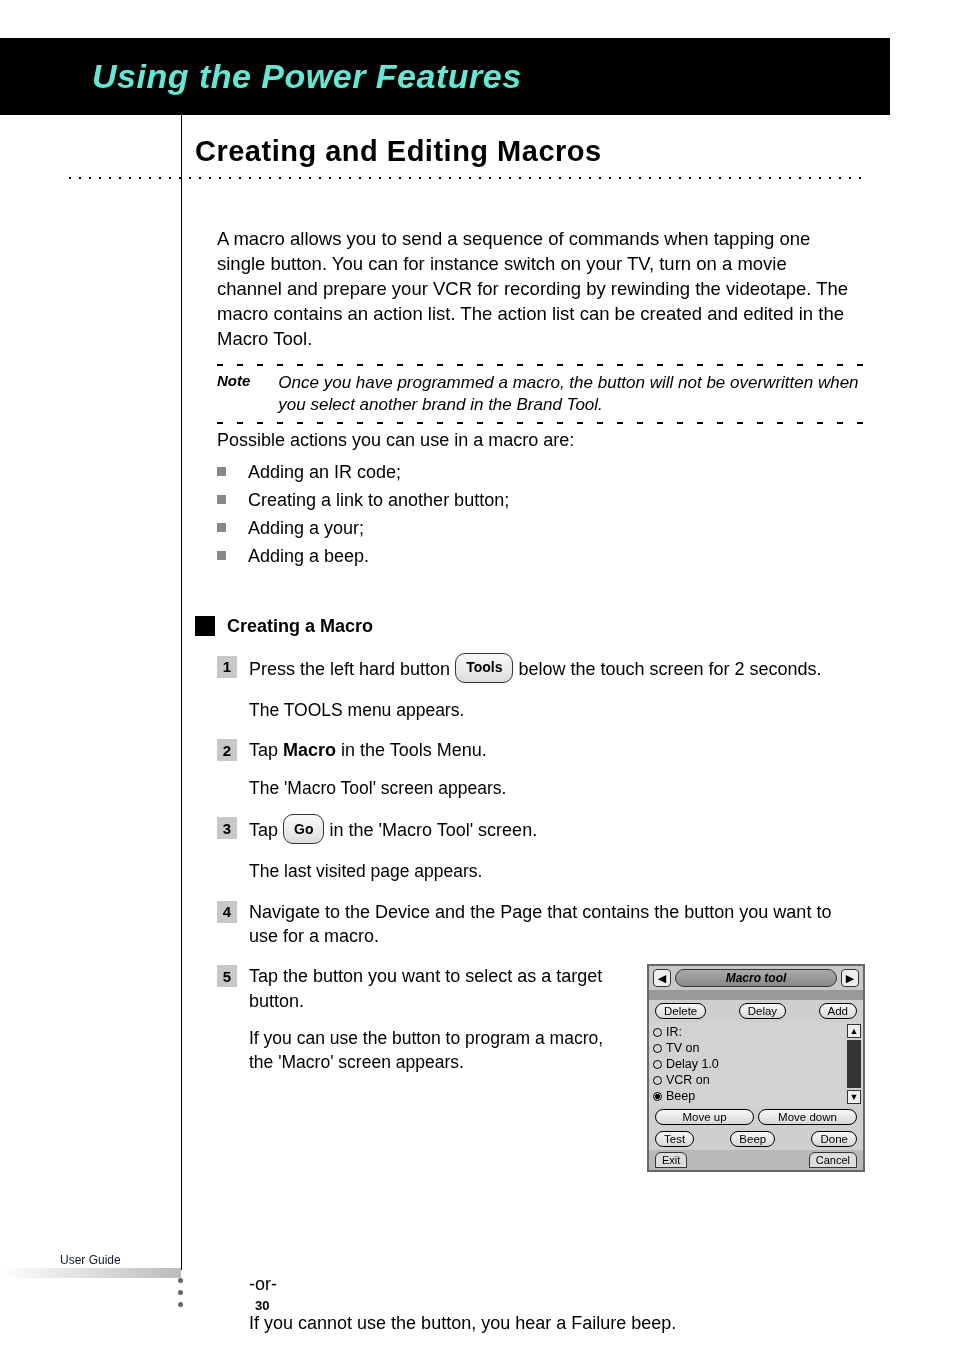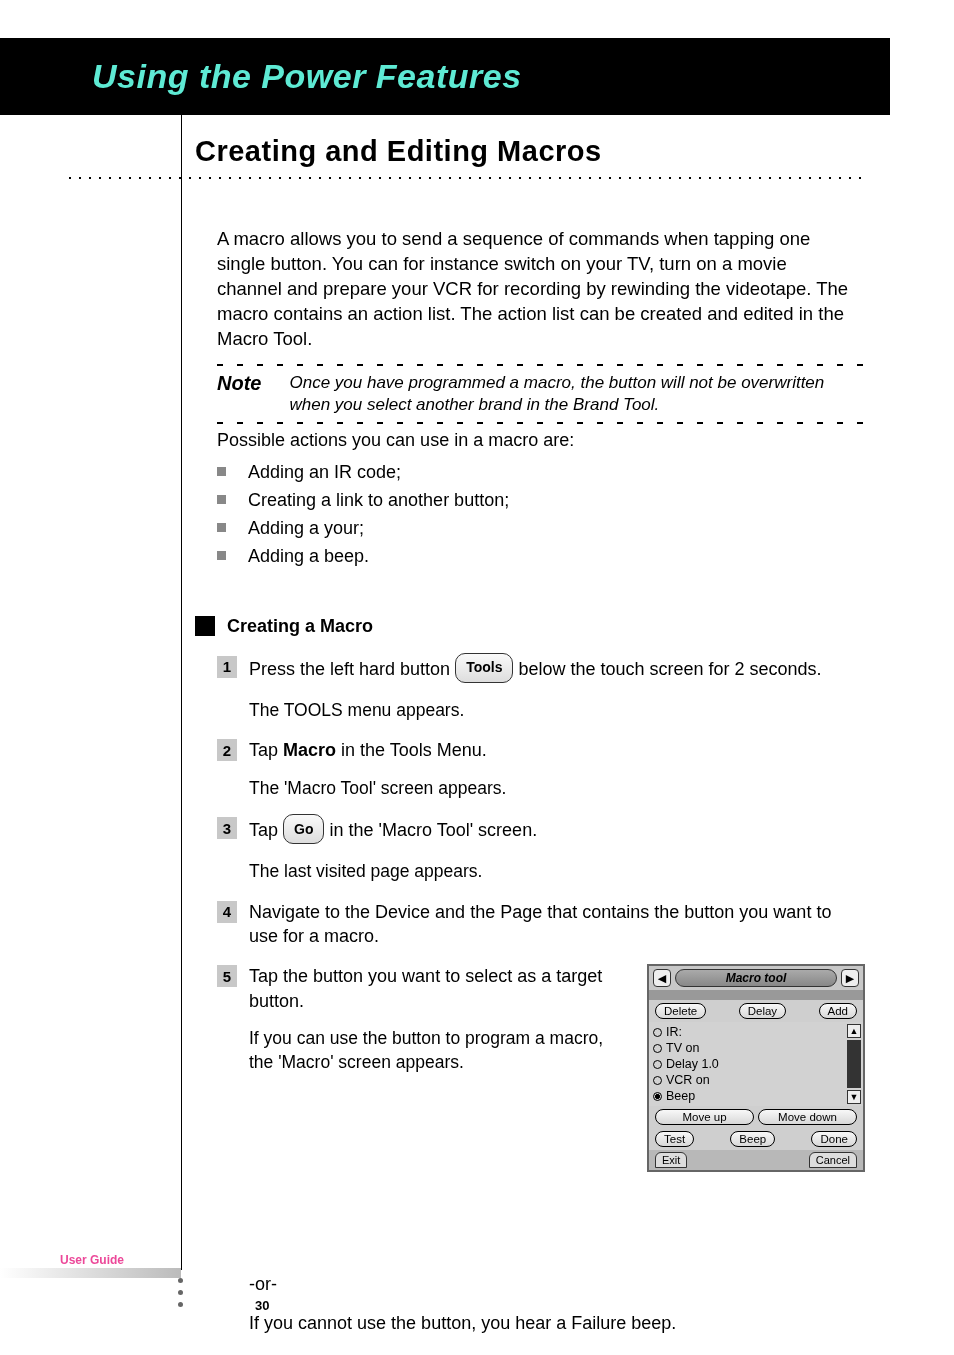--- a/index.html
+++ b/index.html
@@ -88,21 +88,21 @@
     position: absolute;
     left: 0;
     width: 100%;
     height: 2px;
     background-image: linear-gradient(to right, #000 6px, transparent 6px);
     background-size: 20px 1px;
   }
   .note-block::before { top: 0; }
   .note-block::after { bottom: 0; }
   .note-row { display: flex; gap: 28px; padding: 4px 0; }
-  .note-label { font-weight: 700; font-style: italic; font-size: 20px; }
+  .note-label { font-weight: 700; font-style: italic; font-size: 15px; }
   .note-text { font-style: italic; font-size: 17px; line-height: 1.3; }
   .possible-line {
     margin-left: 22px;
     font-size: 18px;
     margin-bottom: 8px;
     margin-top: 6px;
   }
   .bullet-list {
     margin-left: 22px;
     list-style: none;
@@ -261,23 +261,23 @@
     border-top-left-radius: 6px;
     border-top-right-radius: 6px;
   }
   .step5-wrap { position: relative; min-height: 290px; }
   .step5-text { width: 400px; }
   .footer-guide {
     position: absolute;
     left: 60px;
     top: 1253px;
     font-size: 12px;
-    font-weight: 700;
-    font-family: Arial, sans-serif;
-    color: #ec4899;
+    font-weight: 400;
+    font-family: Arial, sans-serif;
+    color: #0f172a;
   }
   .footer-grad {
     position: absolute;
     left: 0;
     top: 1268px;
     width: 181px;
     height: 10px;
     background: linear-gradient(to right, #fff, #bbb);
   }
   .page-num {

